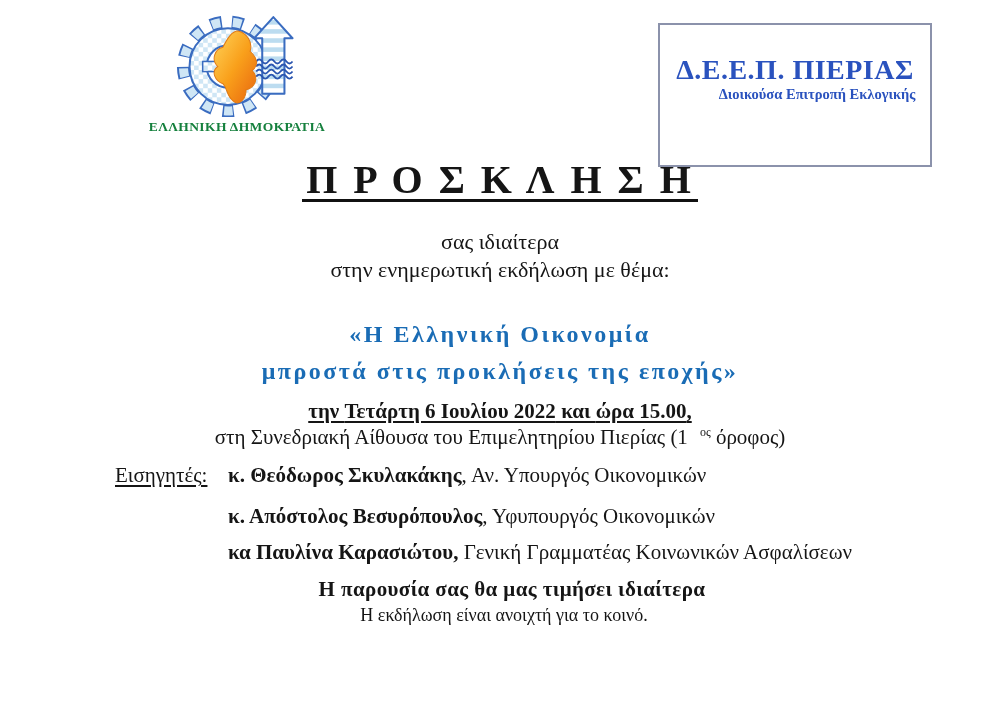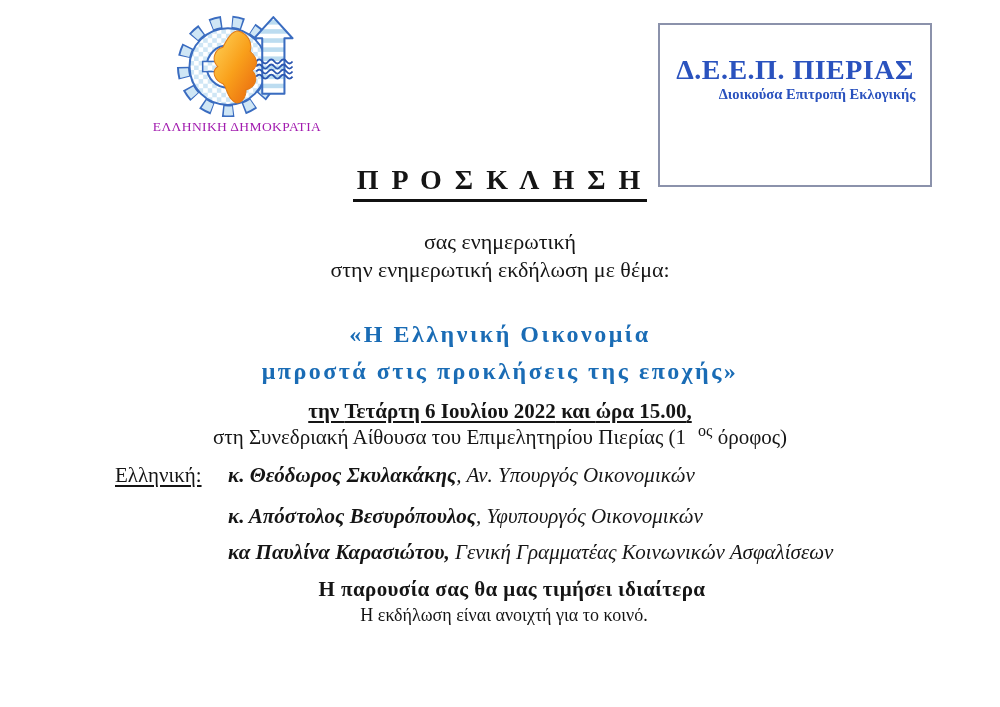--- a/index.html
+++ b/index.html
@@ -3,44 +3,44 @@
 <meta charset="utf-8">
 <style>
   html,body{margin:0;padding:0;background:#ffffff;}
   .page{
     position:relative;width:1000px;height:707px;background:#ffffff;overflow:hidden;
     font-family:"Liberation Serif","DejaVu Serif",serif;color:#151515;
   }
   
   .logo-block{position:absolute;left:113px;top:11px;width:248px;text-align:center;}
   .logo-svg{display:block;margin:0 auto 2px auto;width:132px;height:106px;}
-  .org-line{font-size:13.5px;font-weight:normal;letter-spacing:.4px;line-height:16px;color:#a21caf;}
+  .org-line{font-size:13.5px;font-weight:bold;letter-spacing:.4px;line-height:16px;color:#15803d;}
   
   .deep-box{
-    position:absolute;left:658px;top:23px;width:274px;height:164px;box-sizing:border-box;
+    position:absolute;left:658px;top:23px;width:274px;height:144px;box-sizing:border-box;
     border:2px solid #8b92ab;text-align:center;color:#2a52be;background:#ffffff;
   }
   .deep-title{margin-top:30px;font-size:28px;font-weight:bold;line-height:30px;letter-spacing:.5px;}
   .deep-sub{font-size:14.5px;font-weight:bold;line-height:19px;padding-left:44px;}
   
   .cline{position:absolute;left:0;right:0;text-align:center;}
   .doc-title{top:163px;}
   .doc-title .t{
-    display:inline-block;font-size:28px;font-weight:bold;letter-spacing:3px;
+    display:inline-block;font-size:40px;font-weight:bold;letter-spacing:3px;
     border-bottom:3px solid #111111;padding:0 4px 3px 4px;line-height:33px;
   }
   .intro{top:228px;font-size:22px;line-height:27.5px;}
   .topic{top:316px;font-size:24px;font-weight:bold;color:#1a6cb5;line-height:36.5px;letter-spacing:2.5px;}
   .dateline{top:399px;font-size:21px;line-height:25px;font-weight:bold;}
   .dateline .u{text-decoration:underline;text-underline-offset:3px;}
   .venue{top:425px;font-size:21px;line-height:25px;}
-  sup.ord{font-size:16px;vertical-align:super;line-height:0;margin-left:12px;}
+  sup.ord{font-size:12px;vertical-align:super;line-height:0;margin-left:12px;}
   
   .sp-label{position:absolute;left:115px;top:462px;font-size:21px;line-height:26px;text-decoration:underline;text-underline-offset:3px;}
-  .speaker{position:absolute;left:228px;font-size:21px;line-height:26px;white-space:nowrap;font-style:italic;}
+  .speaker{position:absolute;left:228px;font-size:21px;line-height:26px;white-space:nowrap;}
   .speaker.s1{top:462px;}
   .speaker.s2{top:503px;}
   .speaker.s3{top:539px;}
   .speaker b{font-weight:bold;}
   
   .honor{top:577px;left:24px;font-size:21px;font-weight:bold;letter-spacing:.4px;}
   .open{top:605px;left:8px;font-size:18px;}
 </style>
 </head>
 <body>
@@ -90,38 +90,38 @@
   <div class="deep-box">
     <div class="deep-title">Δ.Ε.Ε.Π. ΠΙΕΡΙΑΣ</div>
     <div class="deep-sub">Διοικούσα Επιτροπή Εκλογικής</div>
   </div>
 
   <div class="cline doc-title">
     <span class="t">Π Ρ Ο Σ Κ Λ Η Σ Η</span>
   </div>
 
   <div class="cline intro">
-    <div>σας ενημερωτική</div>
+    <div>σας ιδιαίτερα</div>
     <div>στην ενημερωτική εκδήλωση με θέμα:</div>
   </div>
 
   <div class="cline topic">
     <div>«Η Ελληνική Οικονομία</div>
     <div>μπροστά στις προκλήσεις της εποχής»</div>
   </div>
 
   <div class="cline dateline">
     <span class="u"><span>την </span><b>Τετάρτη 6 Ιουλίου 2022</b><span> και </span><b>ώρα 15.00</b><span>,</span></span>
   </div>
 
   <div class="cline venue">
     <span>στη Συνεδριακή Αίθουσα του Επιμελητηρίου Πιερίας (1</span><sup class="ord">ος</sup><span> όροφος)</span>
   </div>
 
-  <div class="sp-label">Ελληνική:</div>
+  <div class="sp-label">Εισηγητές:</div>
 
   <div class="speaker s1">
     <b>κ. Θεόδωρος Σκυλακάκης</b><span>, </span><span>Αν. Υπουργός Οικονομικών</span>
   </div>
 
   <div class="speaker s2">
     <b>κ. Απόστολος Βεσυρόπουλος</b><span>, </span><span>Υφυπουργός Οικονομικών</span>
   </div>
 
   <div class="speaker s3">

